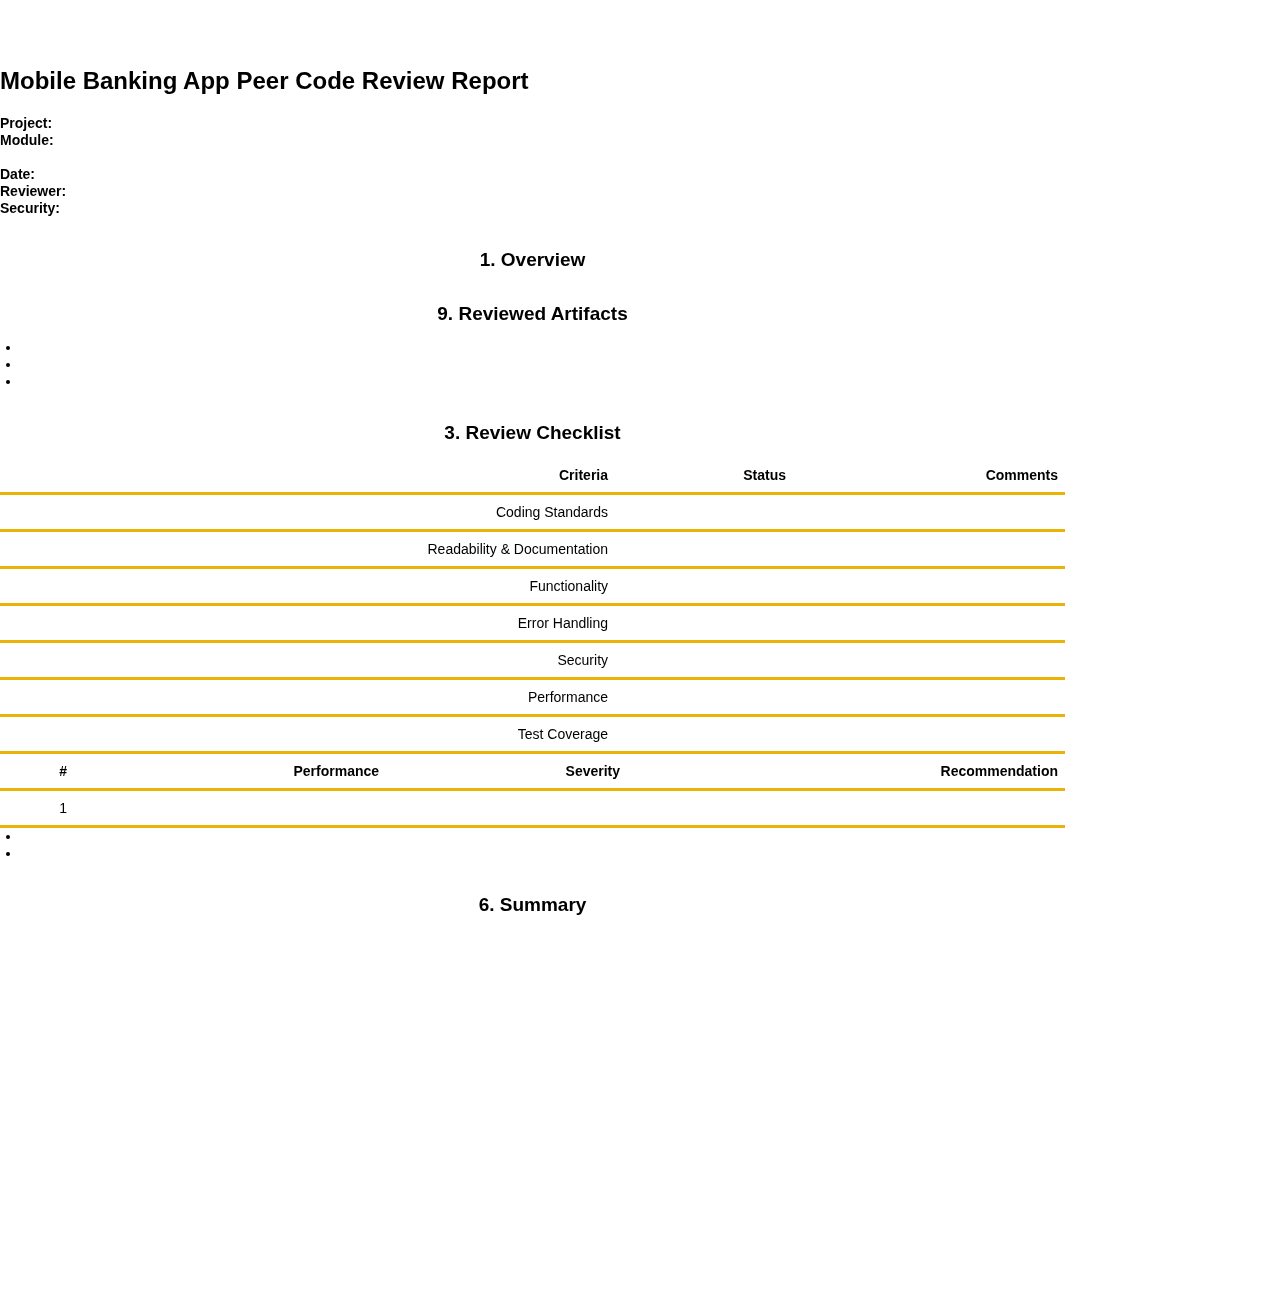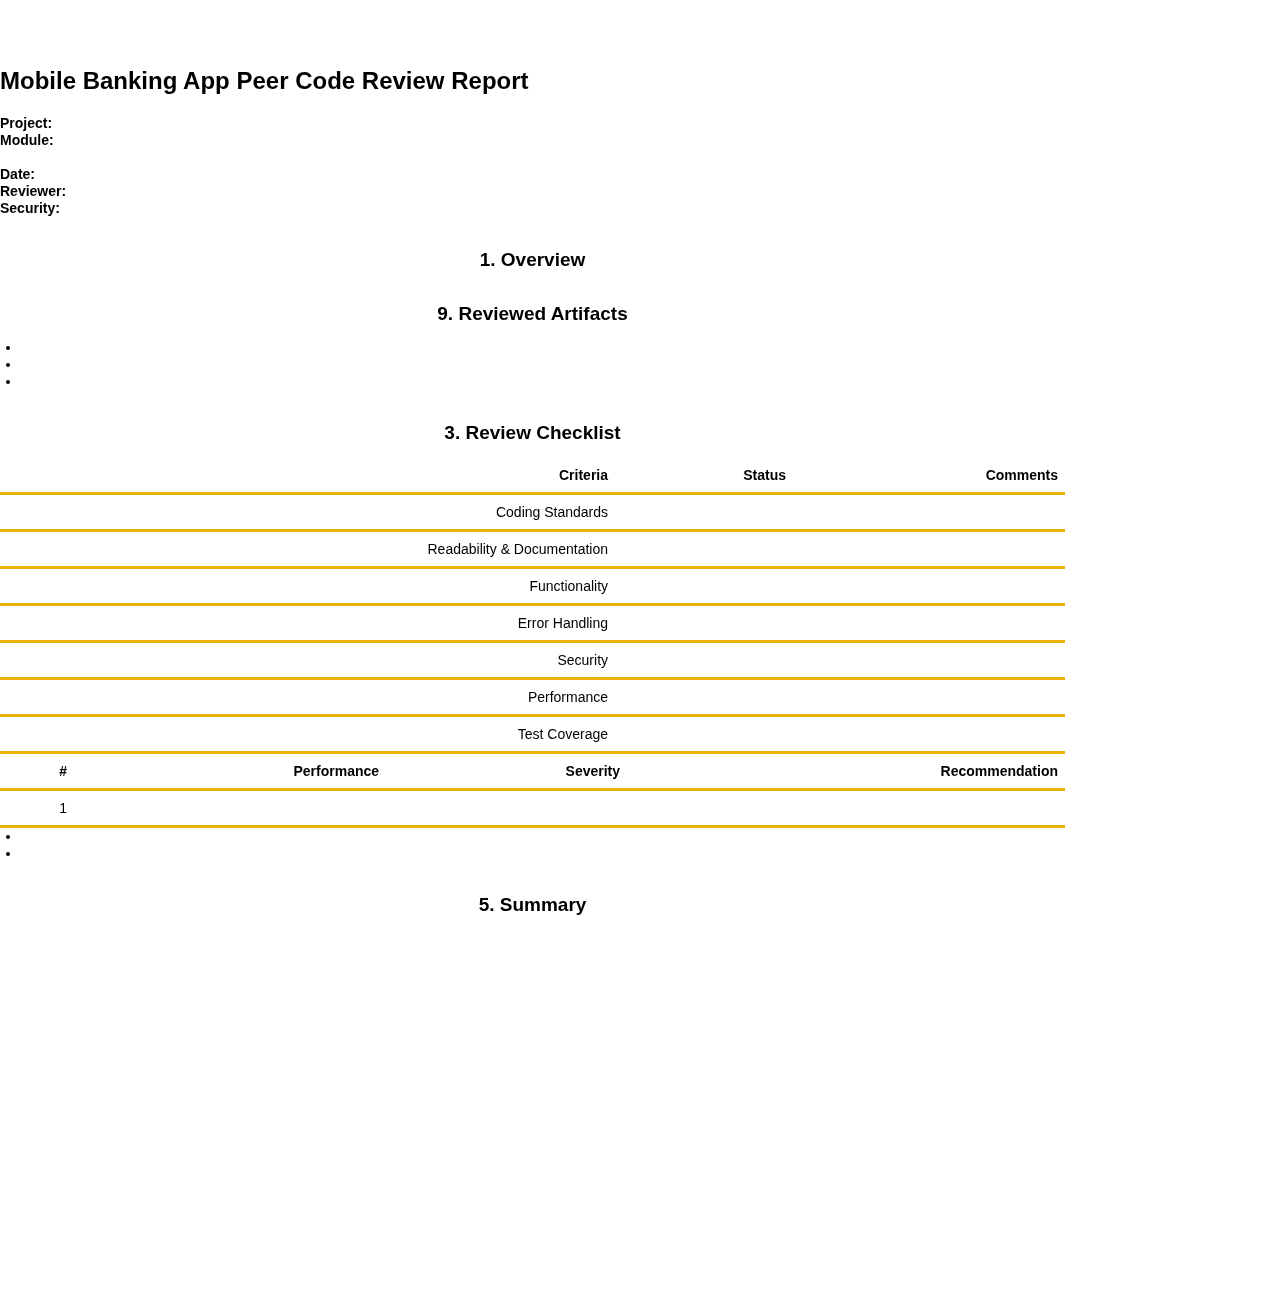--- a/index.html
+++ b/index.html
@@ -195,16 +195,16 @@
         <td></td>
       </tr>
     </tbody>
   </table>
 
   <ul class="bullet-list">
     <li></li>
     <li></li>
   </ul>
 
-  <h2 class="section-heading">5. Summary</h2>
+  <h2 class="section-heading">6. Summary</h2>
   <div class="section-body"></div>
 
 </div>
 
 </body></html>

